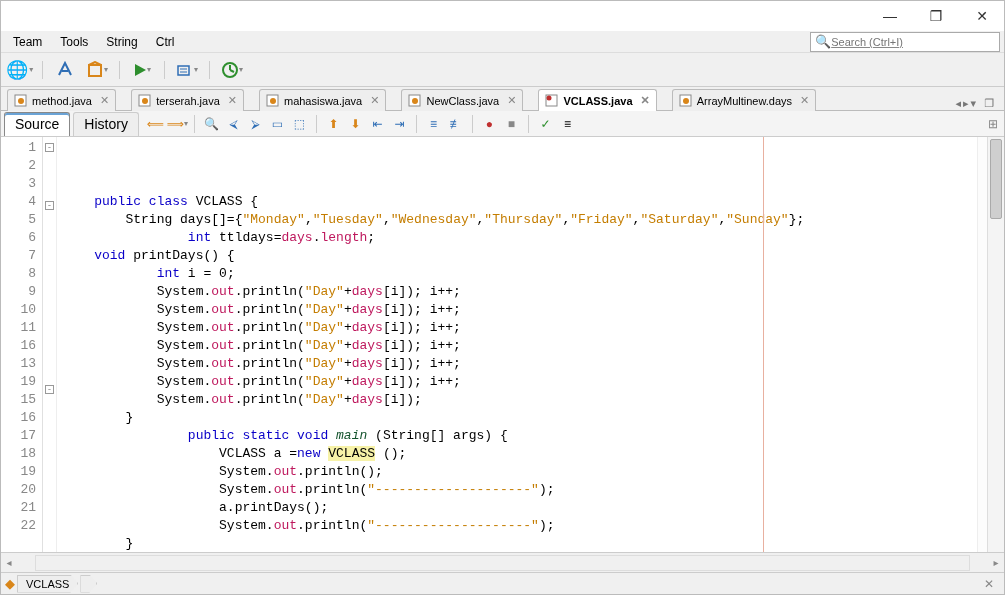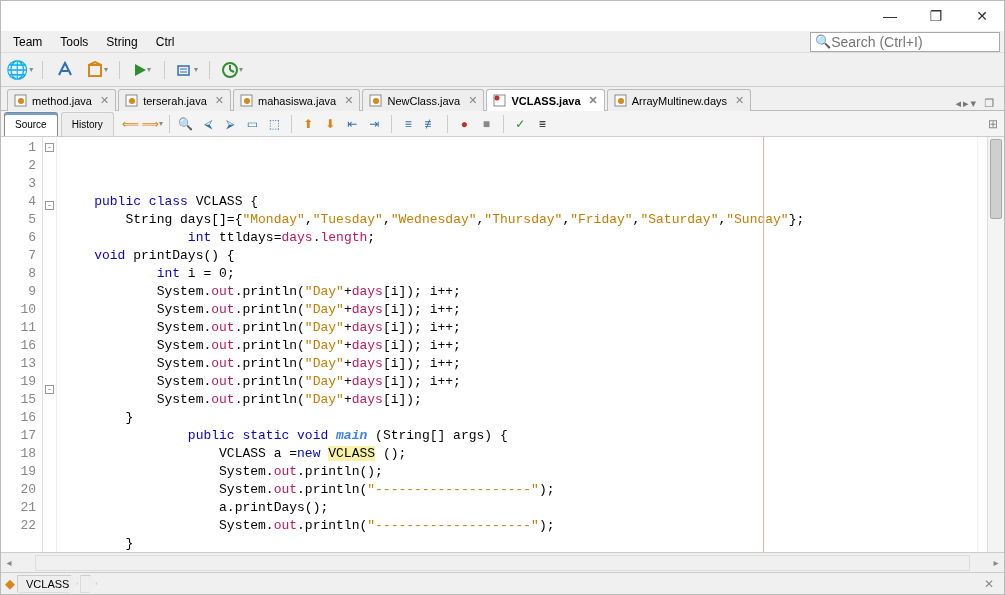--- a/index.html
+++ b/index.html
@@ -2,45 +2,45 @@
 <html><head>
 <meta charset="utf-8">
 <style>
   * { box-sizing: border-box; margin: 0; padding: 0; }
   body { font-family: "Segoe UI", Tahoma, sans-serif; font-size: 12px; background: #f0f0f0; width:1005px; height:595px; overflow:hidden; display:flex; flex-direction:column; border:1px solid #bbb;}
   .titlebar { height:30px; background:#fff; display:flex; align-items:center; justify-content:flex-end; padding:0 8px; gap:18px;}
   .titlebar .wbtn { width:28px; height:22px; display:flex; align-items:center; justify-content:center; color:#333; font-size:14px;}
   .menubar { height:22px; background:#f0f0f0; display:flex; align-items:center; padding:0 4px; gap:2px; border-bottom:1px solid #ddd;}
   .menubar .menu { padding:2px 8px; }
   .menubar .search { margin-left:auto; display:flex; align-items:center; border:1px solid #aaa; background:#fff; height:20px; width:190px; padding:0 4px;}
-  .menubar .search input { border:none; outline:none; font-size:14px; width:160px; color:#888;}
+  .menubar .search input { border:none; outline:none; font-size:11px; width:160px; color:#888;text-decoration:underline;}
   .toolbar-main { height:34px; background:#f0f0f0; border-bottom:1px solid #ccc; display:flex; align-items:center; padding:0 6px; gap:6px;}
   .tbtn { width:26px; height:26px; display:flex; align-items:center; justify-content:center; border:1px solid transparent; border-radius:2px;}
   .tabs-row { height:24px; background:#f0f0f0; display:flex; align-items:flex-end; padding:0 6px; border-bottom:1px solid #bbb; position:relative;}
-  .file-tab { height:22px; border:1px solid #bbb; border-bottom:none; background:#eee; display:flex; align-items:center; padding:0 6px; font-size:11px; margin-right:2px; gap:5px; position:relative; top:1px; border-radius:3px 3px 0 0;}
+  .file-tab { height:22px; border:1px solid #bbb; border-bottom:none; background:#eee; display:flex; align-items:center; padding:0 6px; font-size:11px; margin-right:15px; gap:5px; position:relative; top:1px; border-radius:3px 3px 0 0;}
   .file-tab.active { background:#fff; font-weight:bold;}
   .file-tab .close { color:#888; font-size:11px; margin-left:3px;}
   .file-tab .jicon{width:13px;height:13px;}
   .tab-right-controls{margin-left:auto; display:flex; gap:2px; align-items:center; color:#777; font-size:11px; padding-right:4px;}
   .subbar { height:26px; background:#f4f4f4; border-bottom:1px solid #ccc; display:flex; align-items:center;}
-  .subtab { height:24px; padding:0 10px; display:flex; align-items:center; border:1px solid #ccc; border-bottom:none; font-size:10px; background:#eee; margin-left:3px; border-radius:3px 3px 0 0;}
+  .subtab { height:24px; padding:0 10px; display:flex; align-items:center; border:1px solid #ccc; border-bottom:none; font-size:14px; background:#eee; margin-left:3px; border-radius:3px 3px 0 0;}
   .subtab.active{ background:#fff; border-color:#888; color:#000; box-shadow: inset 0 2px 0 #6aa3d6;}
   .subbar .icons { display:flex; align-items:center; gap:5px; margin-left:8px;}
   .mini{width:17px;height:17px;display:flex;align-items:center;justify-content:center;}
   .sep{width:1px;height:18px;background:#ccc;margin:0 3px;}
   .editor-wrap{flex:1; display:flex; background:#fff; overflow:hidden; position:relative;}
   .gutter{ width:42px; background:#fff; border-right:1px solid #e0e0e0; text-align:right; padding-top:2px; color:#888; font-family: "Courier New", monospace; font-size:13px; line-height:18px; user-select:none;}
   .gutter div{padding-right:6px;}
   .fold-col{width:14px;border-right:1px solid #eee; padding-top:2px; font-family:monospace; font-size:10px; color:#888; line-height:18px; text-align:center; position:relative;}
   .fold-col .fm{border:1px solid #999;width:9px;height:9px;margin:4px auto 5px;line-height:7px;font-size:9px;background:#fff;}
   .code{ flex:1; font-family: "Courier New", monospace; font-size:13px; line-height:18px; padding:2px 0 2px 6px; white-space:pre; overflow:auto; position:relative;}
   .code .kw{color:#0a00c8;}
   .code .str{color:#c47d00;}
   .code .fld{color:#be185d;}
-  .code .methBI{color:#3b82f6; font-weight:bold; font-style:italic;}
+  .code .methBI{color:#14532d; font-weight:normal; font-style:italic;}
   .code .hl{background:#f7f2a8;}
   .margin-line{position:absolute;top:0;bottom:0;left:706px;width:1px;background:#e8b0a0;}
   .hstrip{height:20px;background:#f0f0f0;border-top:1px solid #ccc;display:flex;align-items:center;position:relative;}
   .hstrip .hscroll{flex:1;height:16px;background:#f0f0f0;position:relative;margin:0 18px;border:1px solid #ddd;}
   .hstrip .harrow{width:16px;text-align:center;color:#888;font-size:10px;}
   .bread { height:22px; background:#f0f0f0; border-top:1px solid #ccc; display:flex; align-items:center; padding:0 4px; gap:2px;}
   .bread .crumb{border:1px solid #ccc; height:18px; display:flex; align-items:center; padding:0 8px; font-size:11px; background:#eee; clip-path: polygon(0 0, calc(100% - 8px) 0, 100% 50%, calc(100% - 8px) 100%, 0 100%);} 
   .vscroll{width:17px;background:#f4f4f4;border-left:1px solid #ddd;position:relative;}
   .vthumb{position:absolute;top:2px;left:2px;right:2px;height:80px;background:#cfcfcf;border:1px solid #aaa;border-radius:2px;}
   .overview{width:10px;background:#fcfcfc;border-left:1px solid #eee;}

